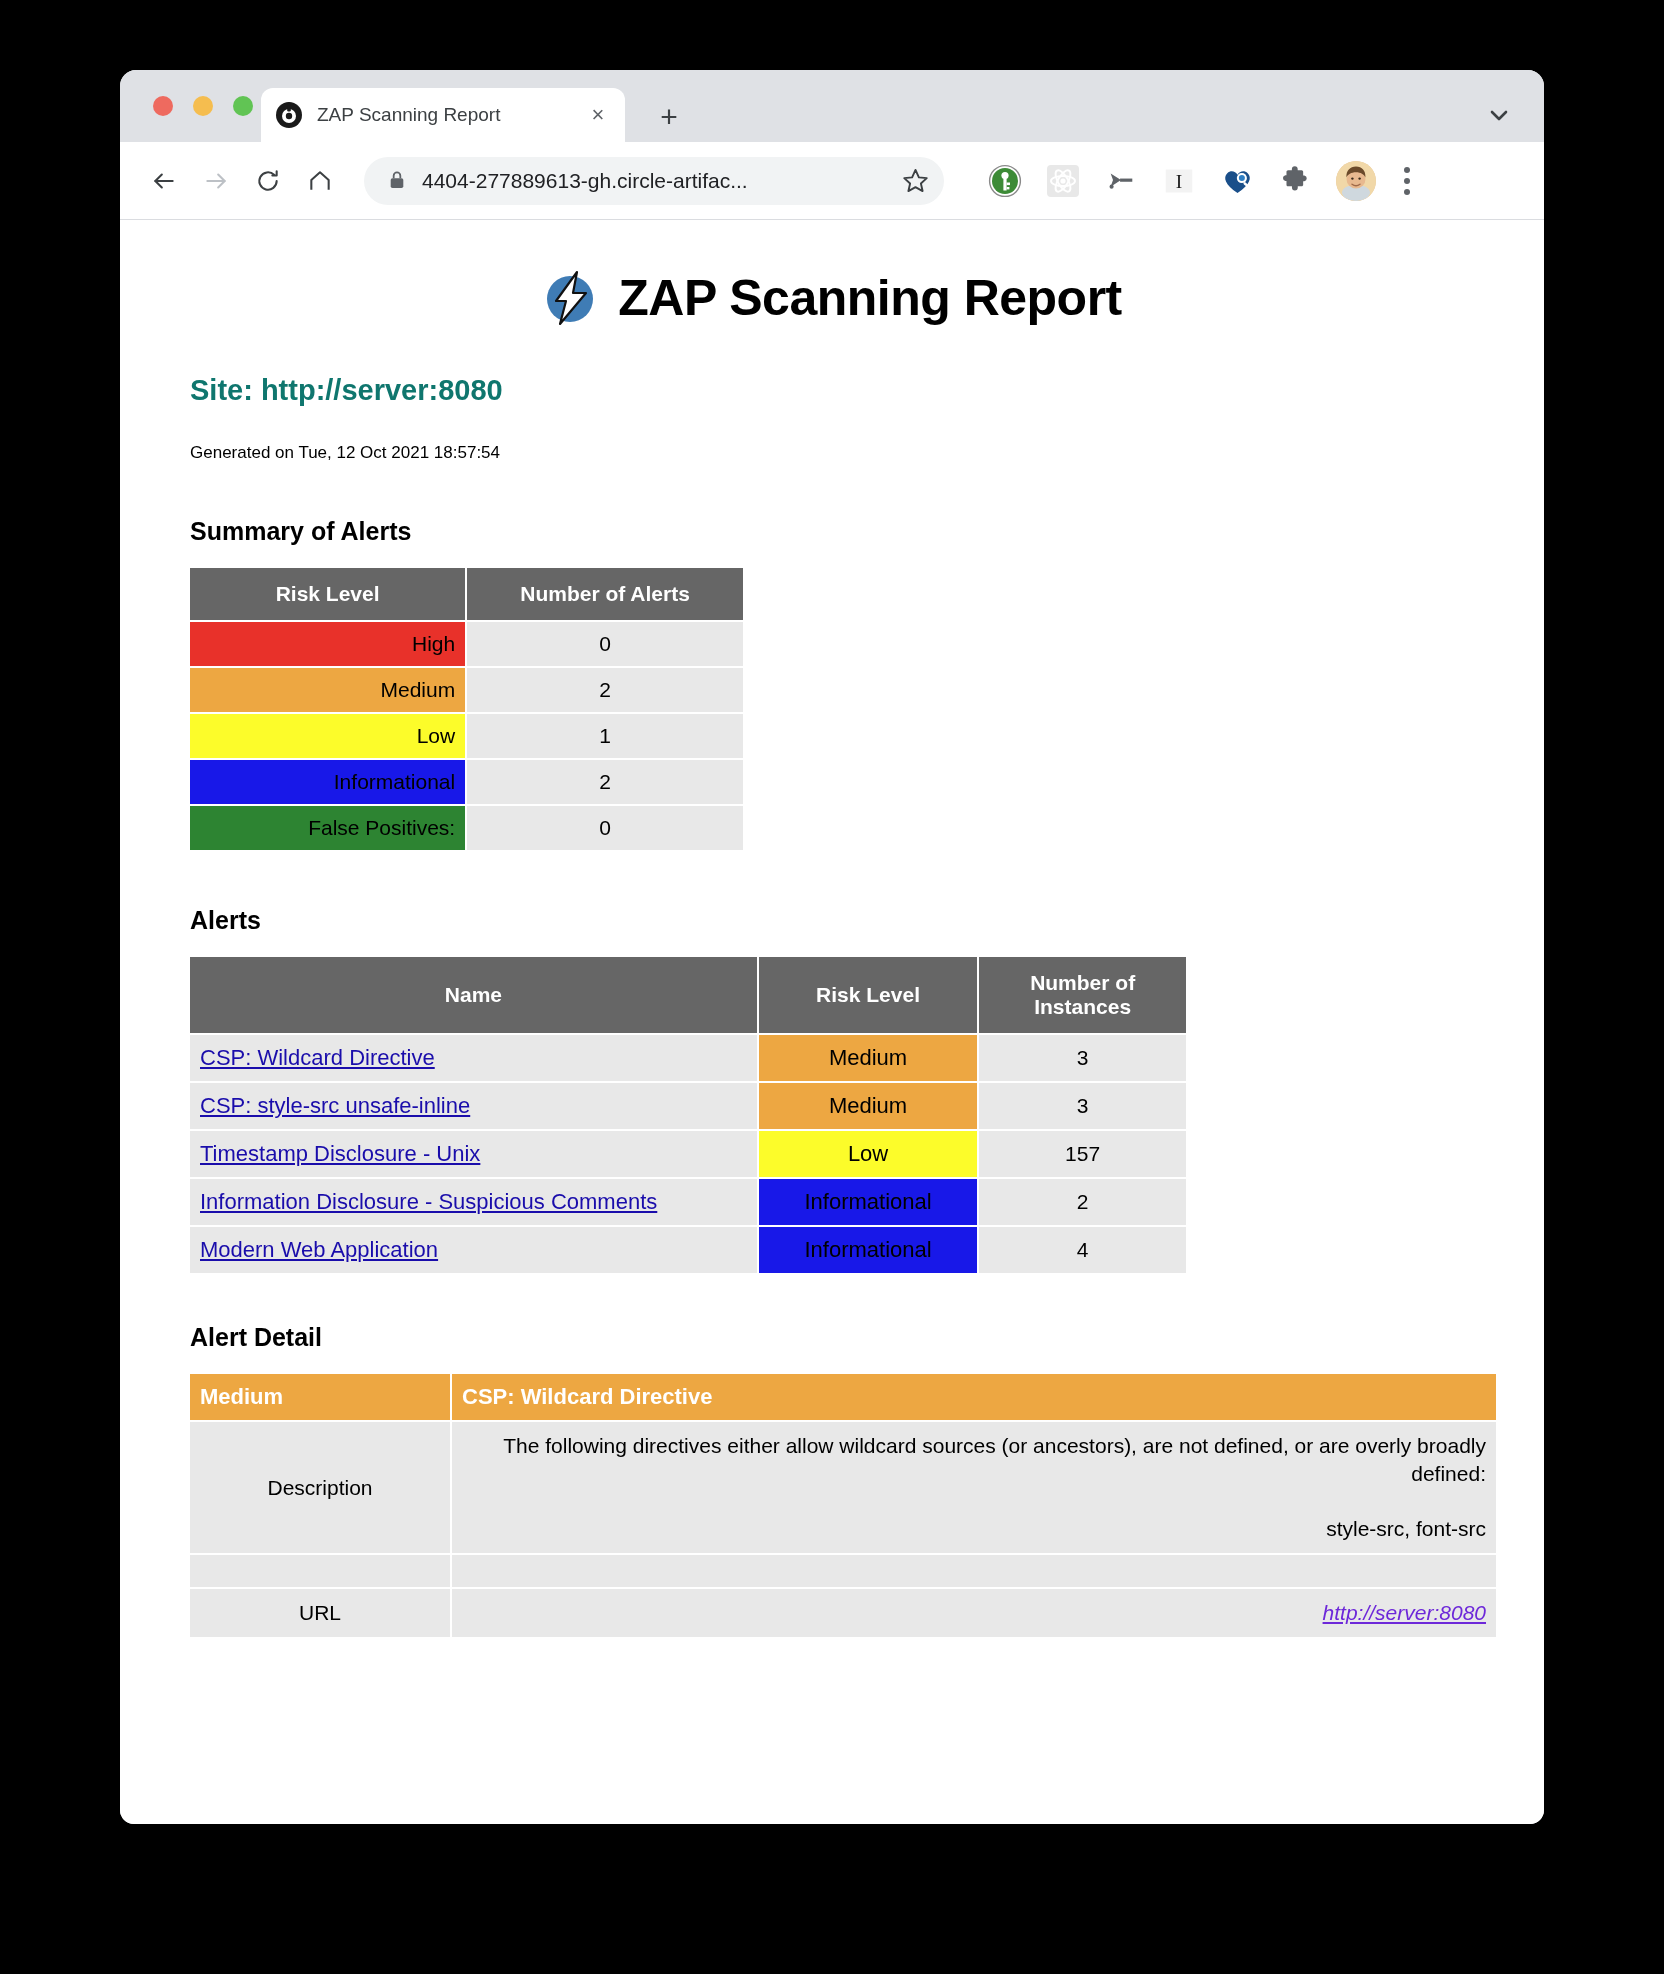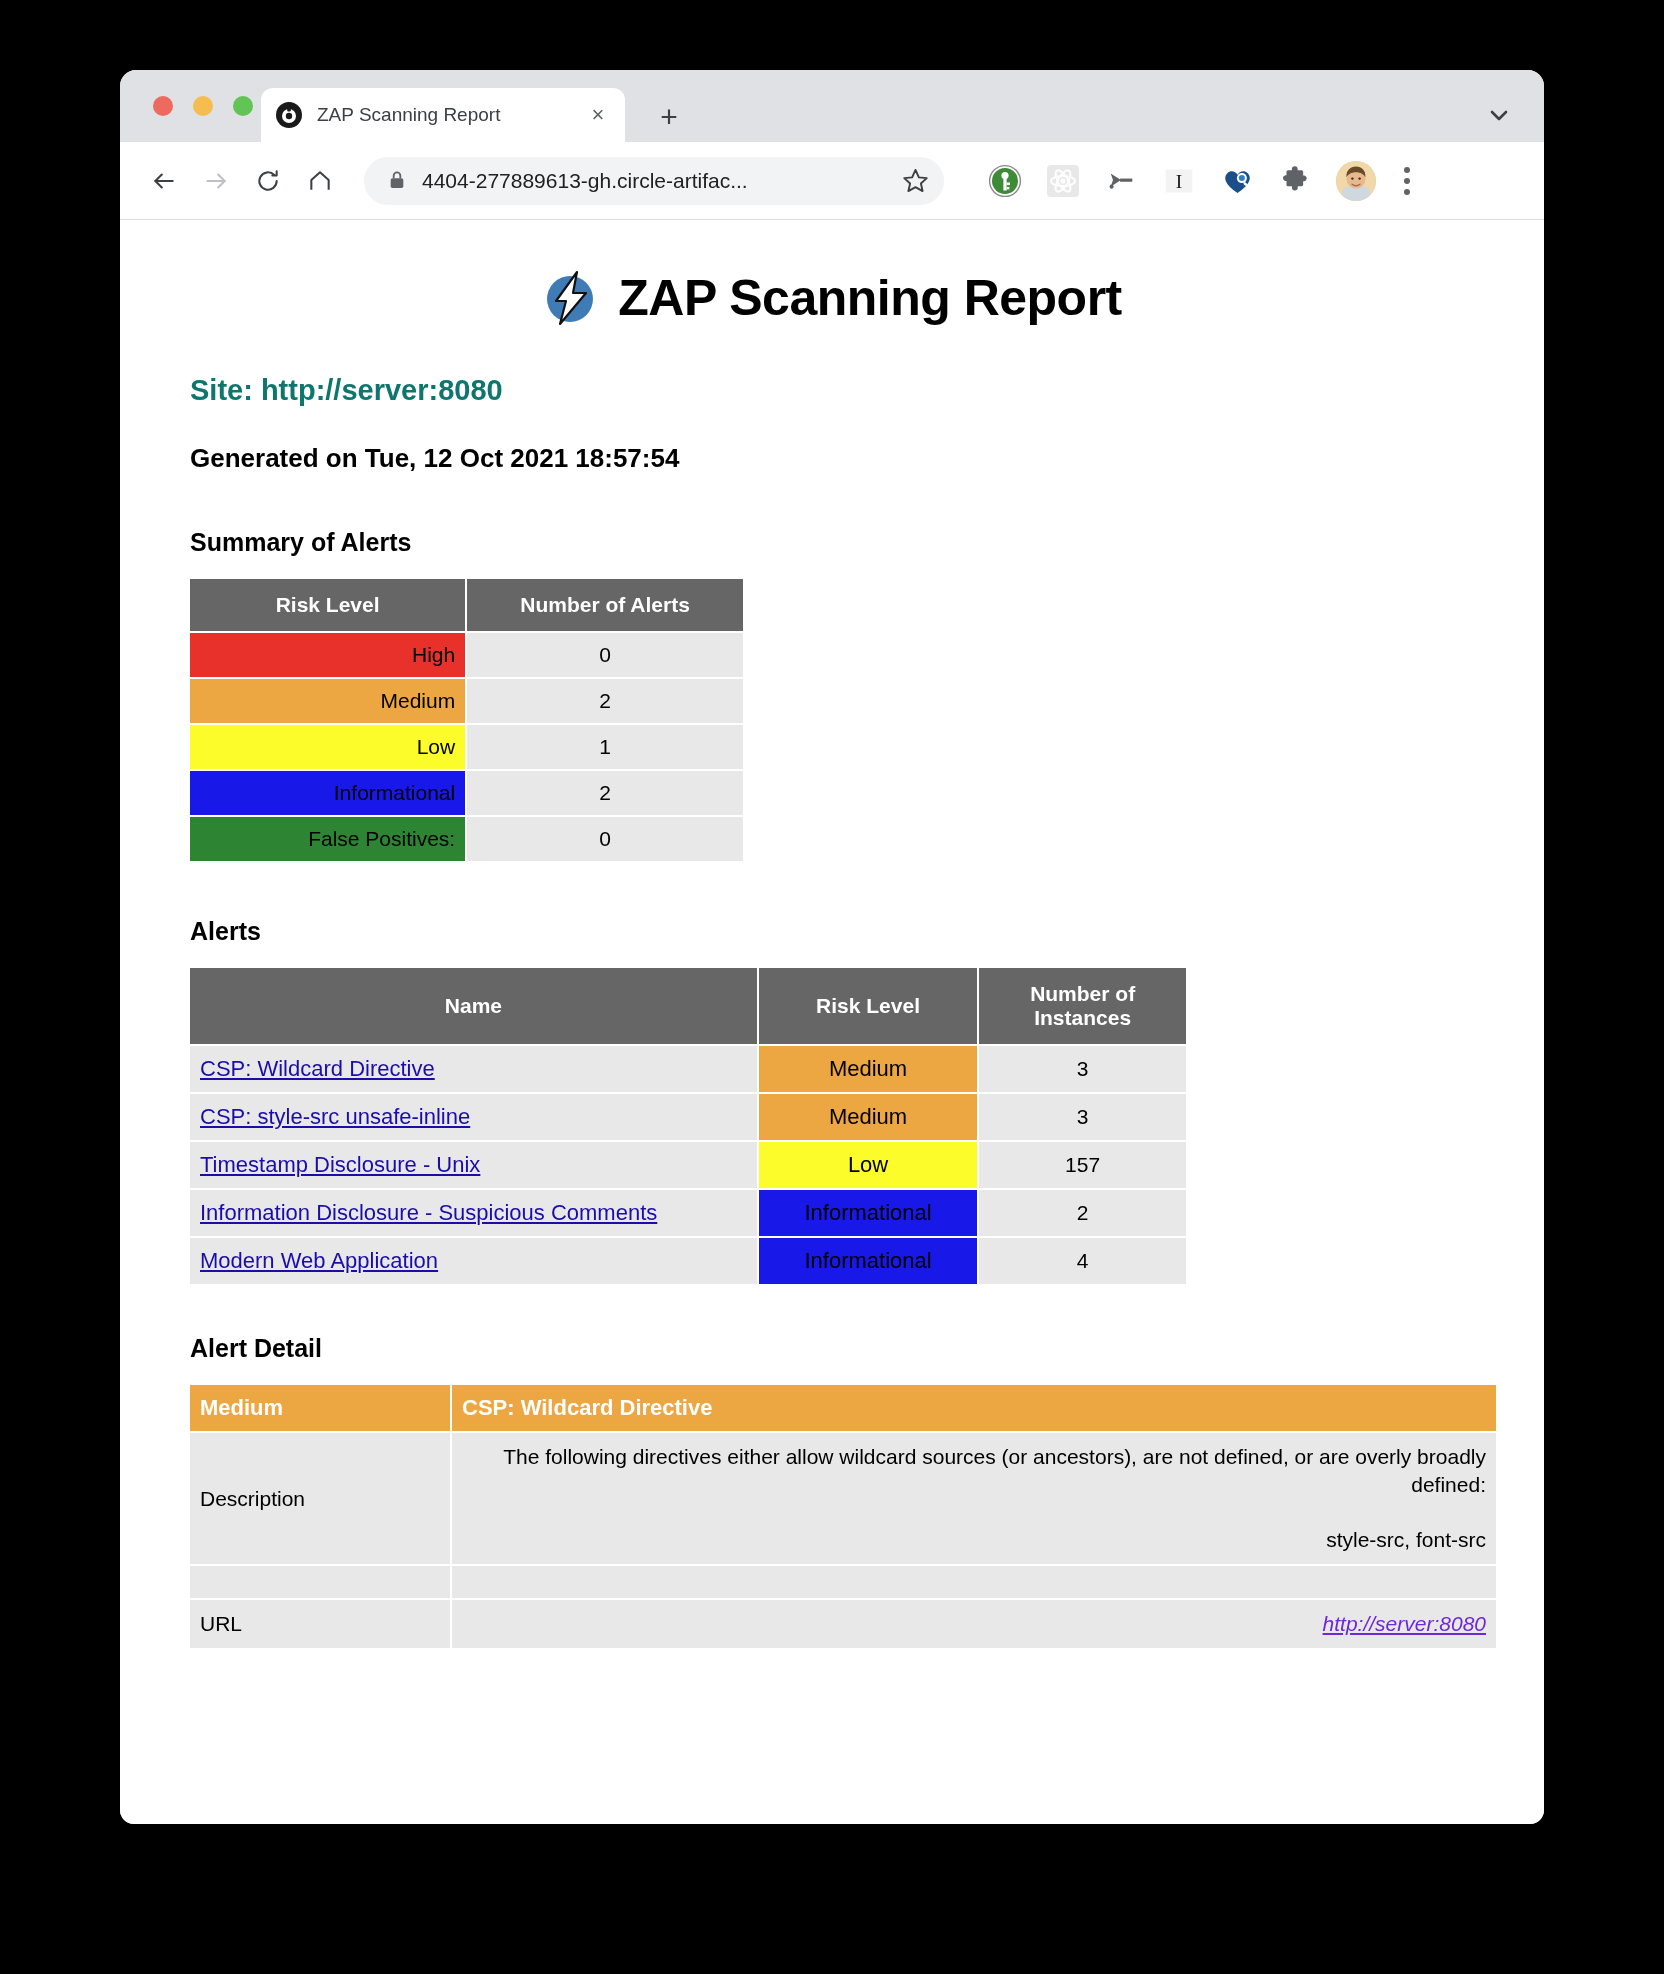--- a/index.html
+++ b/index.html
@@ -246,22 +246,22 @@
   }
 
   .h-site {
     font-size: 29px;
     font-weight: bold;
     color: #0f766e;
     margin: 0 0 0 30px;
     padding-top: 12px;
   }
   .h-generated {
-    font-size: 26px;
-    font-weight: bold;
+    font-size: 17px;
+    font-weight: normal;
     color: #000;
     margin: 36px 0 0 30px;
   }
   .h-section {
     font-size: 25px;
     font-weight: bold;
     color: #000;
     margin: 54px 0 20px 30px;
   }
   .h-section.tight { margin-top: 48px; }
@@ -327,20 +327,21 @@
   }
   #detail-table td { background: #e8e8e8; padding: 10px 10px; }
   #detail-table tr.hdr td {
     background: #eda742;
     color: #ffffff;
     font-weight: bold;
     font-size: 22px;
   }
   td.lbl {
     width: 240px;
+    text-align: center;
     vertical-align: middle;
     color: #000;
   }
   td.val { text-align: right; vertical-align: top; color: #000; line-height: 1.35; }
   td.val a { color: #6d28d9; text-decoration: underline; font-style: italic; }
   tr.spacer td { height: 12px; padding: 0; }
   .desc-gap { height: 26px; }
 </style>
 </head>
 <body>

